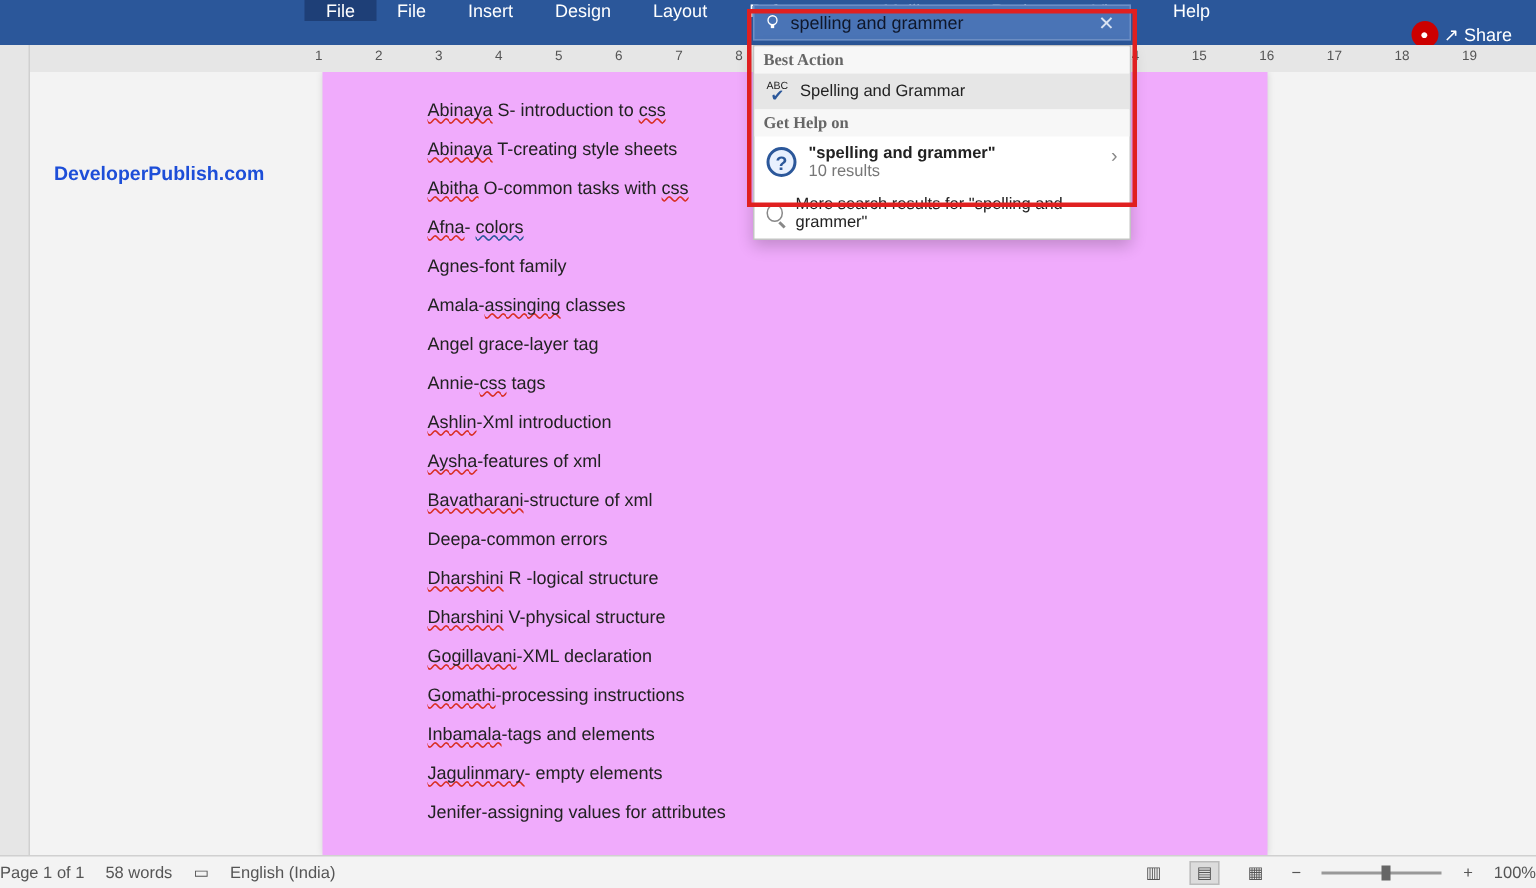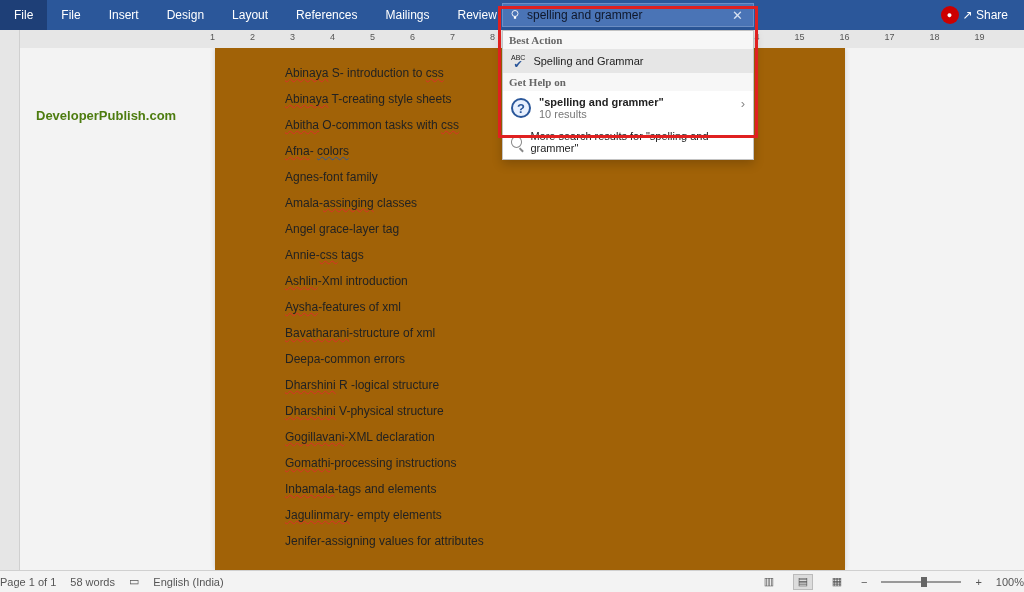--- a/index.html
+++ b/index.html
@@ -1,32 +1,32 @@
 <!DOCTYPE html>
 <html><head>
 <meta charset="utf-8">
 <style>
   * { margin: 0; padding: 0; box-sizing: border-box; }
   body { font-family: "Segoe UI", Arial, sans-serif; font-size: 12px; background: #f3f3f3; width: 1024px; height: 592px; overflow: hidden; position: relative; color: #222; }
-  .ribbon { background: #2b579a; height: 30px; display: flex; align-items: center; color: #fff; font-size: 12px; position: relative; }
+  .ribbon { background: #2b579a; height: 30px; display: flex; align-items: center; color: #fff; font-size: 12px; position: relative; flex-direction: column; }
   .ribbon .tab { padding: 0 14px; height: 100%; display: flex; align-items: center; cursor: default; }
   .ribbon .file { background: #1e3f77; }
   .share-area { margin-left: auto; display: flex; align-items: center; gap: 4px; padding-right: 16px; }
   .share-area .avatar { width: 18px; height: 18px; border-radius: 50%; background: #c00; display: flex; align-items: center; justify-content: center; font-size: 9px; color:#fff; }
   .search-wrap { position: absolute; left: 502px; top: 0; width: 252px; height: 30px; display:flex; align-items:center; }
   .search-box { flex:1; height: 24px; background: #4a74b6; border: 1px solid #6d8fc6; display: flex; align-items: center; gap:6px; padding: 0 6px; color:#d9e3f2; }
   .search-box input { flex:1; background: transparent; border: none; outline: none; color: #0f172a; font-size: 12px; }
   .search-close { color:#d9e3f2; font-size:13px; padding: 0 4px; cursor:default; }
   .bulb { width:12px; height:12px; display:inline-block; }
   .ruler-area { background:#e6e6e6; height:18px; margin-left: 20px; position: relative; font-size:9px; color:#555; }
   .ruler-numbers { position:absolute; left:190px; top:2px; display:flex; gap: 35px; }
   .left-gutter { position:absolute; left:0; top:30px; bottom:22px; width:20px; background:#e6e6e6; border-right:1px solid #d0d0d0; }
   .canvas { position:absolute; left:20px; right:0; top:48px; bottom:22px; background:#f3f3f3; overflow:hidden; }
-  .watermark { position:absolute; left:16px; top:60px; color:#4d7c0f; font-size:13px; font-weight:600; }
-  .page { position:absolute; left:195px; top:0; width:630px; bottom:0; background:#a16207; box-shadow: 0 0 5px rgba(0,0,0,.15); padding: 18px 70px; }
+  .watermark { position:absolute; left:16px; top:60px; color:#1d4ed8; font-size:13px; font-weight:600; }
+  .page { position:absolute; left:195px; top:0; width:630px; bottom:0; background:#f0abfc; box-shadow: 0 0 5px rgba(0,0,0,.15); padding: 18px 70px; }
   .doc-line { font-size: 12px; color:#222; margin-bottom: 12px; }
   .squiggle-red { text-decoration: underline wavy #d93025; text-decoration-thickness:1px; text-decoration-skip-ink: none; }
   .squiggle-blue { text-decoration: underline wavy #2b579a; text-decoration-thickness:1px; }
   .dropdown { position:absolute; left:502px; top:30px; width:252px; background:#fff; border:1px solid #c3c3c3; box-shadow:0 4px 10px rgba(0,0,0,.2); font-size:11px; z-index:50; }
   .dropdown .sect { padding:3px 6px; color:#666; font-weight:600; background:#f7f7f7;font-family:Liberation Serif, serif; }
   .dropdown .item { display:flex; align-items:center; gap:8px; padding:5px 8px; }
   .dropdown .item.hl { background:#e6e6e6; }
   .dropdown .item.help-row { align-items:flex-start; justify-content:space-between; }
   .help-icon { width:20px; height:20px; border-radius:50%; background:#e8f0fe; border:2px solid #2b579a; display:flex; align-items:center; justify-content:center; color:#2b579a; font-weight:bold; font-size:13px; }
   .abc-chk { display:flex; flex-direction:column; align-items:center; font-size:7px; line-height:7px; }

